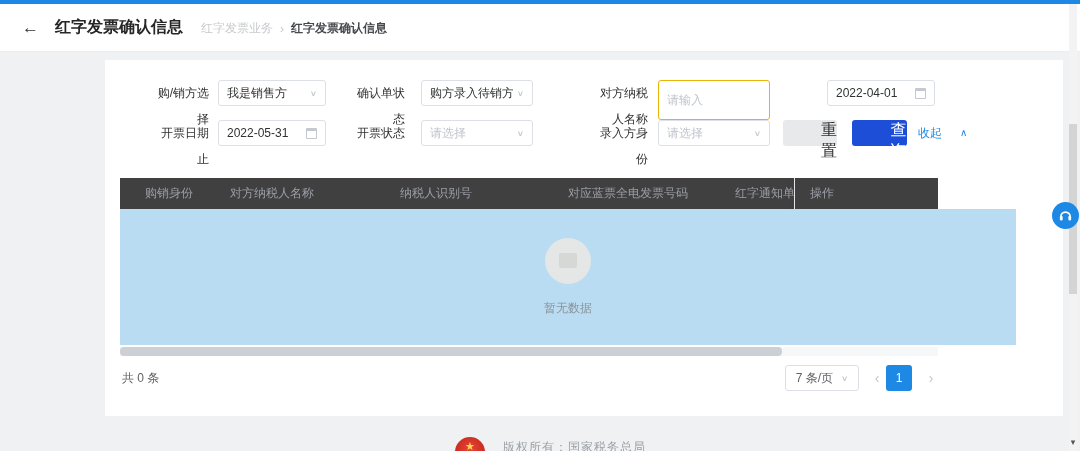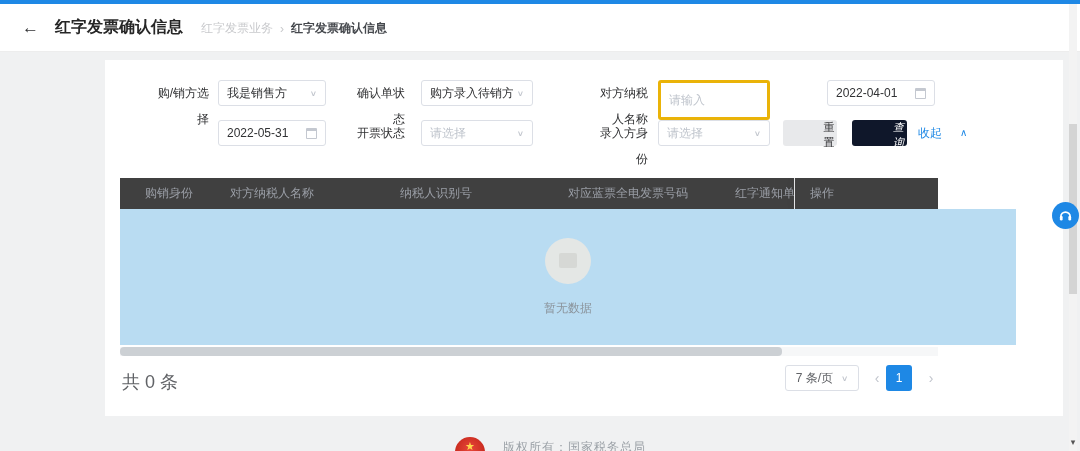--- a/index.html
+++ b/index.html
@@ -23,46 +23,46 @@
   .card { position:absolute; left:105px; top:60px; width:958px; height:356px; background:#fff; }
 
   
   .flabel { position:absolute; height:26px; line-height:26px; font-size:12px; color:#303133; text-align:right;padding-left:45px; }
   .fctrl { position:absolute; height:26px; border:1px solid #dcdfe6; border-radius:3px; background:#fff;
            display:flex; align-items:center; justify-content:space-between; padding:0 8px; font-size:12px; cursor:pointer; }
   .fctrl .val { color:#303133; white-space:nowrap; overflow:hidden; }
   .fctrl .ph { color:#bfc4cc; white-space:nowrap; overflow:hidden; }
   .caret { color:#c0c4cc; font-size:10px; transform:scaleY(.8); margin-left:4px; }
   .cal-icon { width:11px; height:11px; border:1px solid #c4c8d0; border-top:3px solid #c4c8d0; border-radius:1px; flex:none; margin-left:4px; }
-  .txtinput { position:absolute; height:40px; border:3px solid #eab308; border-radius:3px; background:#fff;
+  .txtinput { position:absolute; height:40px; border:1px solid #eab308; border-radius:3px; background:#fff;
               font-size:12px; padding:12px 8px; color:#303133; outline:none; font-family:inherit; }
   .txtinput::placeholder { color:#bfc4cc; }
 
-  .btn { position:absolute; height:26px; border:none; border-radius:3px; font-size:11px; cursor:pointer; font-family:inherit;padding-left:38px; }
+  .btn { position:absolute; height:26px; border:none; border-radius:3px; font-size:16px; cursor:pointer; font-family:inherit;padding-left:38px; }
   .btn-reset { background:#e8e9eb; color:#303133; }
-  .btn-query { background:#0f172a; color:#fff;font-style:italic; }
+  .btn-query { background:#1d4ed8; color:#fff; }
   .collapse-link { position:absolute; font-size:12px; color:#1e88e5; cursor:pointer; display:flex; align-items:center; gap:18px; height:26px; line-height:26px; }
   .collapse-link .up { font-size:10px; }
 
   
   .thead { position:absolute; left:15px; top:118px; width:818px; height:31px; background:#404040; overflow:hidden; }
   .th { position:absolute; top:0; height:31px; line-height:31px; font-size:12px; color:#9a9ea6; white-space:nowrap; }
   .fixed-divider { position:absolute; left:674px; top:0; width:1px; height:31px; background:#e3e4e6; box-shadow:-3px 0 5px rgba(0,0,0,.08); }
   .tbody { position:absolute; left:15px; top:149px; width:896px; height:136px; background:#b9dcf2; }
   .empty-wrap { position:absolute; left:0; top:0; width:100%; height:100%; display:flex; flex-direction:column; align-items:center; justify-content:center; }
   .empty-icon { width:46px; height:46px; border-radius:50%; background:#ece9e3; opacity:.85; display:flex; align-items:center; justify-content:center; margin-bottom:16px; }
   .empty-icon .doc { width:18px; height:15px; background:#dcd8d0; border-radius:2px; }
   .empty-text { font-size:12px; color:#8b949c; }
 
   
   .hscroll { position:absolute; left:15px; top:287px; width:818px; height:9px; background:#f6f7f8; }
   .hthumb { position:absolute; left:0; top:0; width:662px; height:9px; background:#ccd0d4; border-radius:4px; cursor:pointer; }
 
   
-  .total { position:absolute; left:17px; top:310px; font-size:18px; color:#606266; }
+  .total { position:absolute; left:17px; top:310px; font-size:12px; color:#606266; }
   .psize { position:absolute; left:680px; top:305px; width:74px; height:26px; border:1px solid #dcdfe6; border-radius:3px;
            display:flex; align-items:center; justify-content:center; gap:4px; font-size:12px; color:#606266; cursor:pointer; background:#fff; }
   .pprev { position:absolute; left:764px; top:305px; width:16px; height:26px; line-height:26px; text-align:center; color:#c0c4cc; font-size:14px; cursor:pointer; }
   .pcur  { position:absolute; left:781px; top:305px; width:26px; height:26px; line-height:26px; text-align:center;
            background:#1e88e5; color:#fff; font-size:12px; border-radius:3px; cursor:pointer; }
   .pnext { position:absolute; left:818px; top:305px; width:16px; height:26px; line-height:26px; text-align:center; color:#c0c4cc; font-size:14px; cursor:pointer; }
 
   
   .float-help { position:absolute; left:1052px; top:202px; width:27px; height:27px; border-radius:50%;
                 background:#1e88e5; display:flex; align-items:center; justify-content:center; cursor:pointer; z-index:5; }
@@ -110,20 +110,21 @@
     </div>
 
     <div class="flabel" style="left:439px; top:20px; width:104px;">对方纳税人名称</div>
     <input class="txtinput" style="left: 553px; top: 20px; width: 112px;" placeholder="请输入">
 
     <div class="fctrl" style="left:722px; top:20px; width:108px;">
       <span class="val">2022-04-01</span>
       <span class="cal-icon"></span>
     </div>
 
+    <div class="flabel" style="left:0; top:60px; width:104px;">开票日期止</div>
     <div class="fctrl" style="left:113px; top:60px; width:108px;">
       <span class="val">2022-05-31</span>
       <span class="cal-icon"></span>
     </div>
 
     <div class="flabel" style="left:196px; top:60px; width:104px;">开票状态</div>
     <div class="fctrl" style="left:316px; top:60px; width:112px;">
       <span class="ph">请选择</span>
       <span class="caret">∨</span>
     </div>

